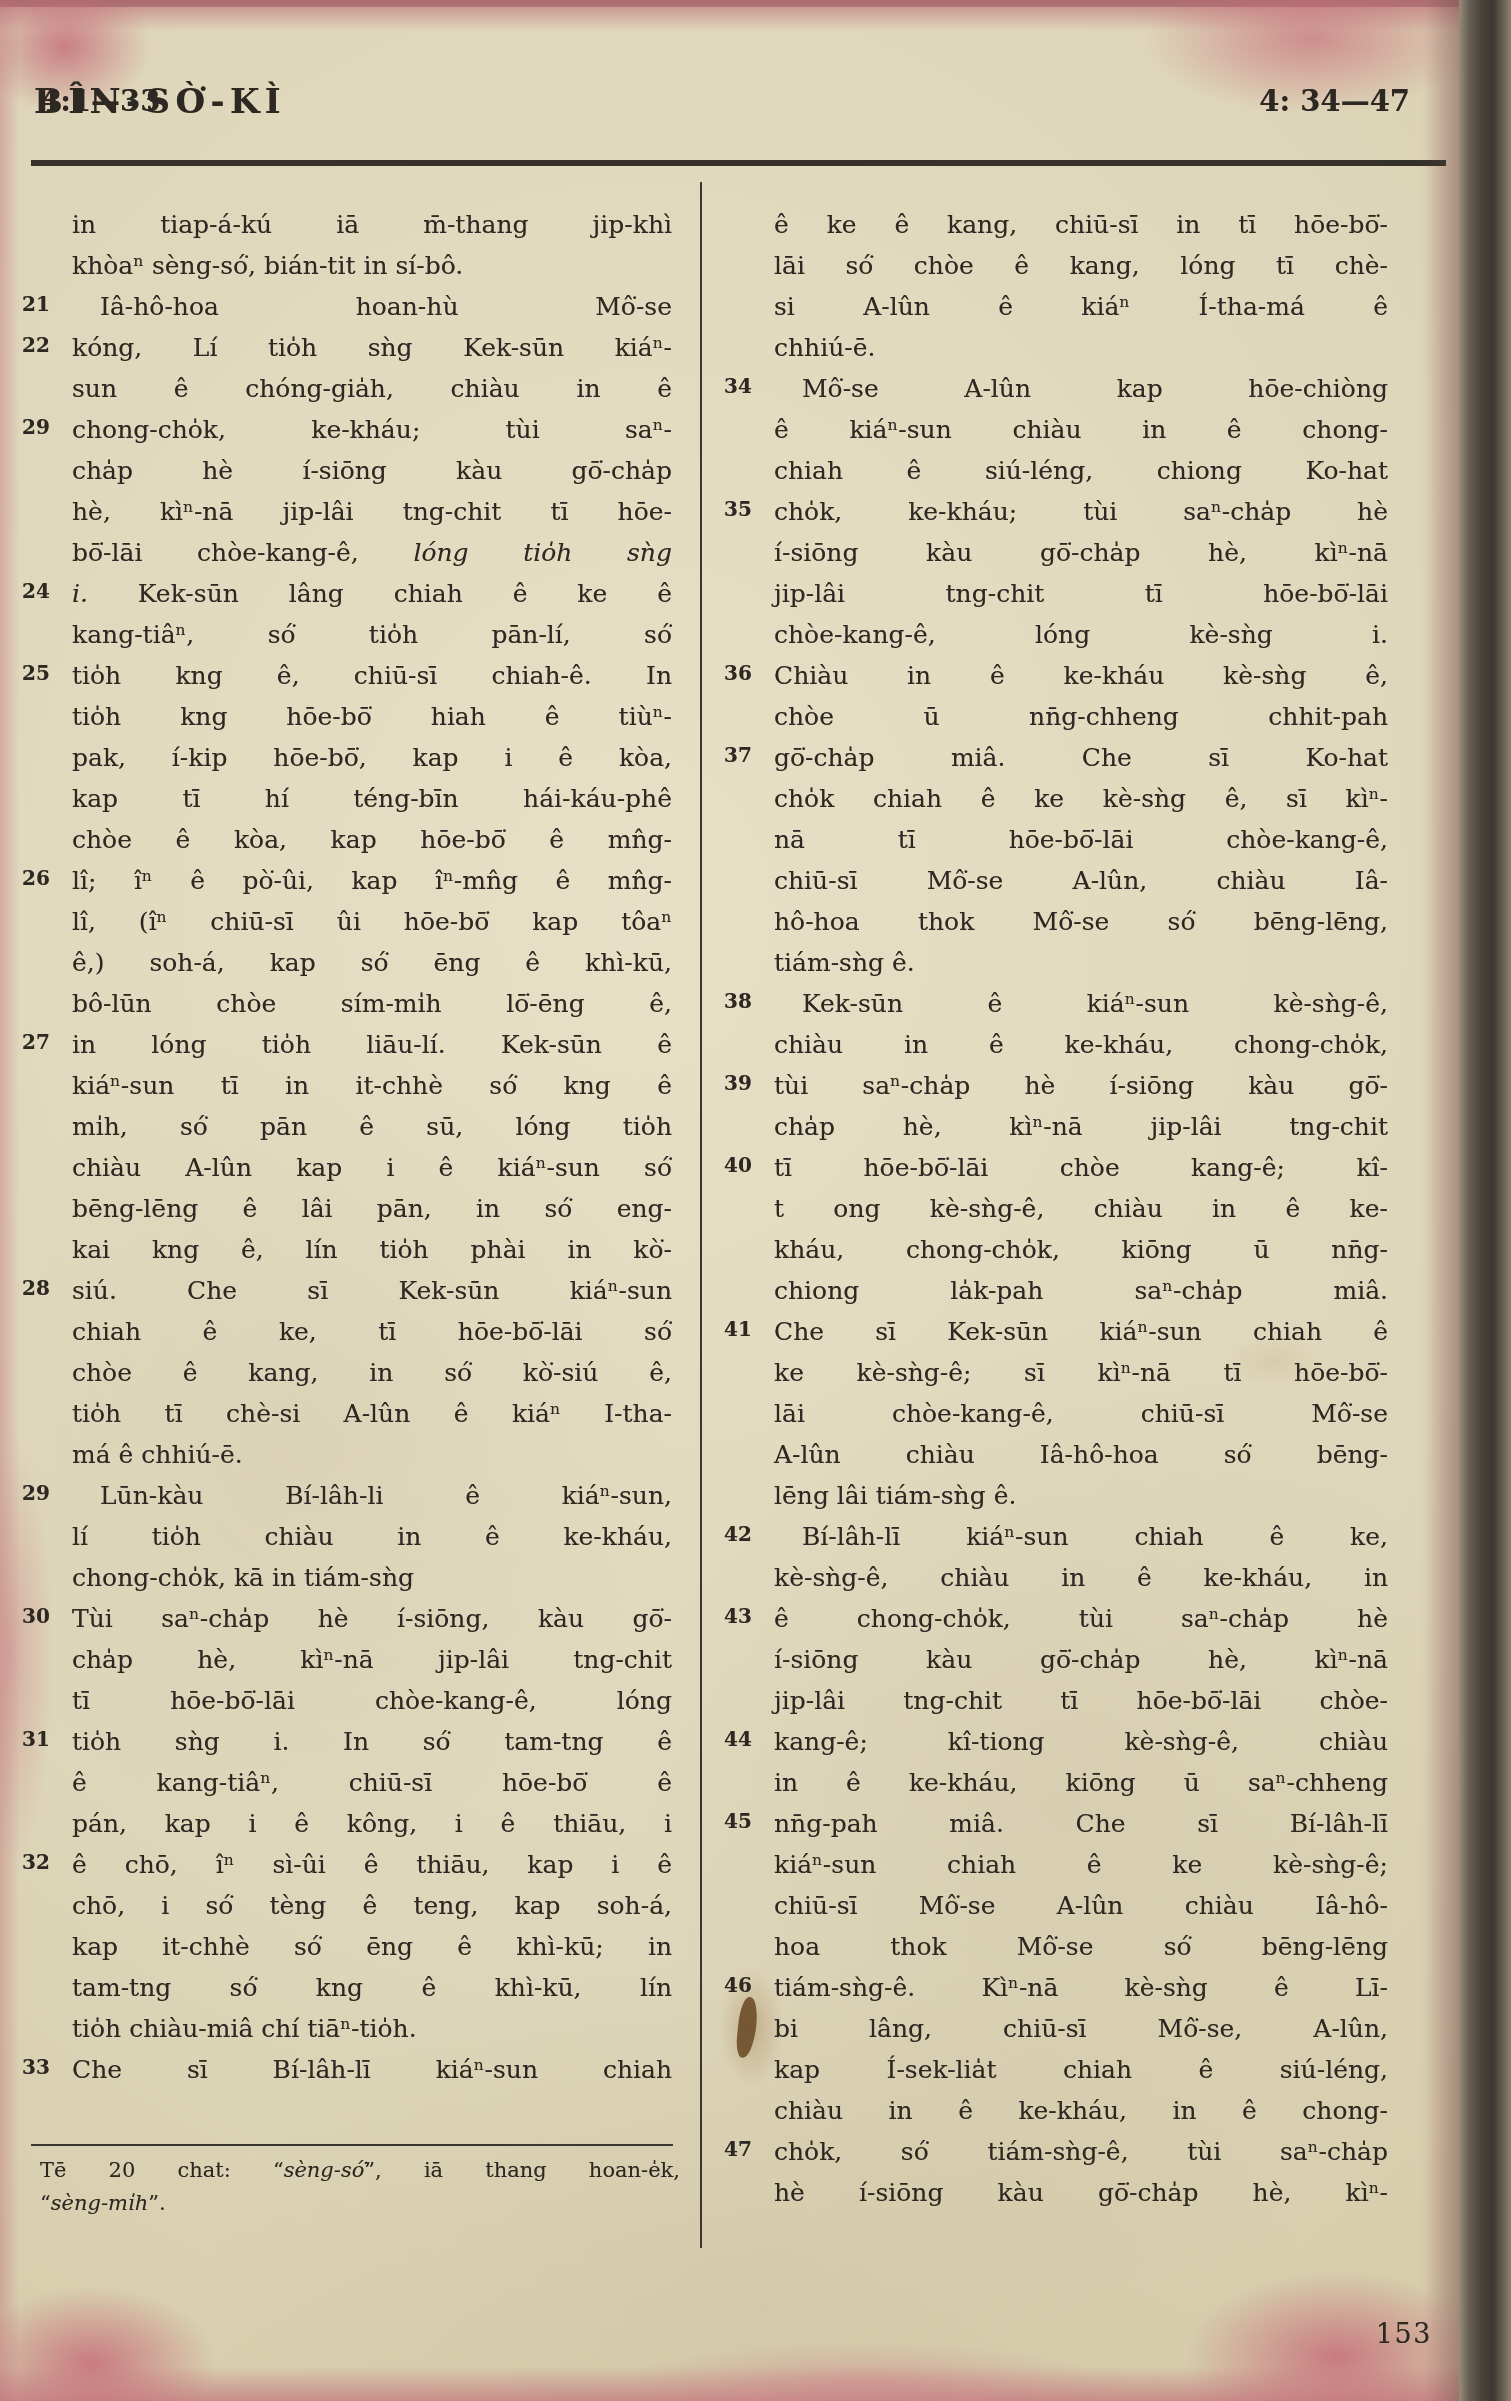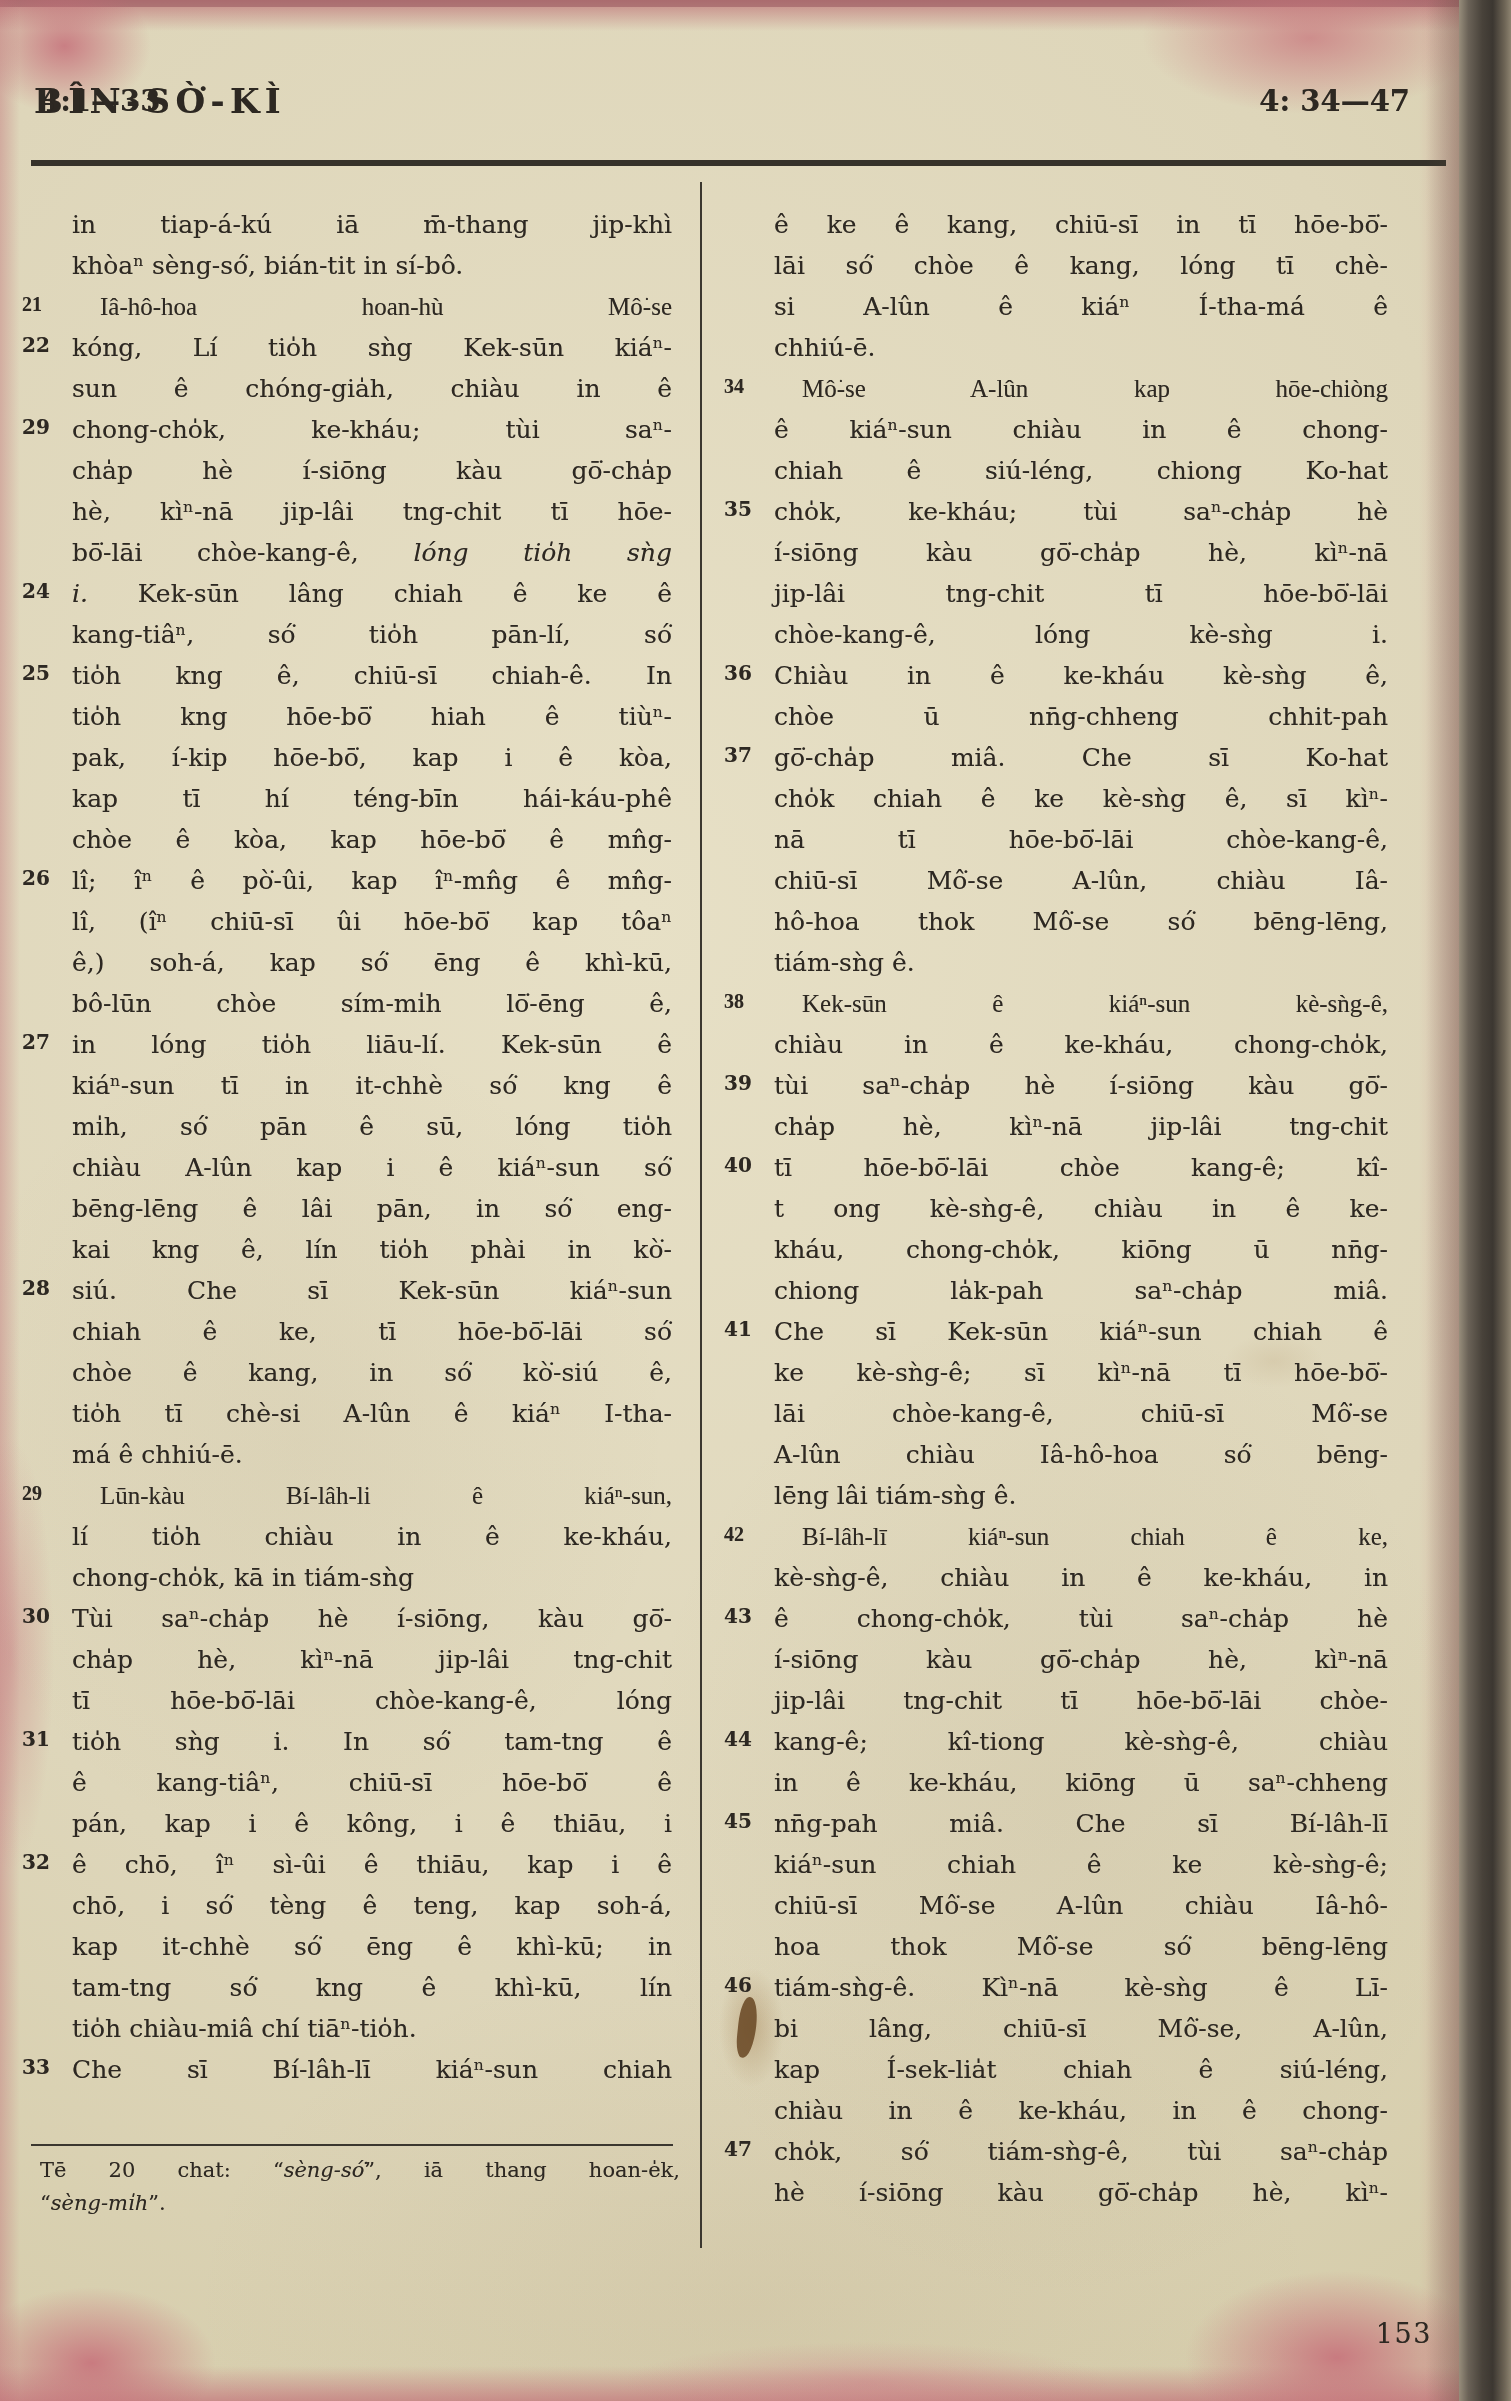--- a/index.html
+++ b/index.html
@@ -44,21 +44,21 @@
   .divider { position:absolute; left:700px; top:182px; width:1.6px; height:2066px; background:#3b372f; z-index:2; }
 
   .col { position:absolute; z-index:2; }
   .col-left  { left:72px;  top:204px; width:600px; }
   .col-right { left:774px; top:204px; width:614px; }
 
   .line { position:relative; height:41px; line-height:41px; font-size:25px;
           text-align:justify; text-align-last:justify; overflow:visible; }
   .line.end { text-align-last:left; }
   .line.indent .t { padding-left:0;margin-top:8px; }
-  .line.indent { text-indent:28px;font-family:Liberation Serif, serif; }
+  .line.indent { text-indent:28px; }
   .vnum { position:absolute; left:-50px; top:-2.2px; width:40px; text-align:right;
           font-size:20px; font-weight:bold; line-height:41px; text-indent:0; }
 
   .fn-rule { position:absolute; left:31px; top:2144px; width:642px; height:1.6px; background:#3b372f; z-index:2; }
   .footnote { position:absolute; left:40px; top:2154px; width:640px; z-index:2; }
   .footnote .line { height:33px; line-height:33px; font-size:21px; }
 
   .pageno { position:absolute; left:0; top:2318px; width:1432px; text-align:right;
             font-size:27px; letter-spacing:1.6px; z-index:2; }
 </style>

